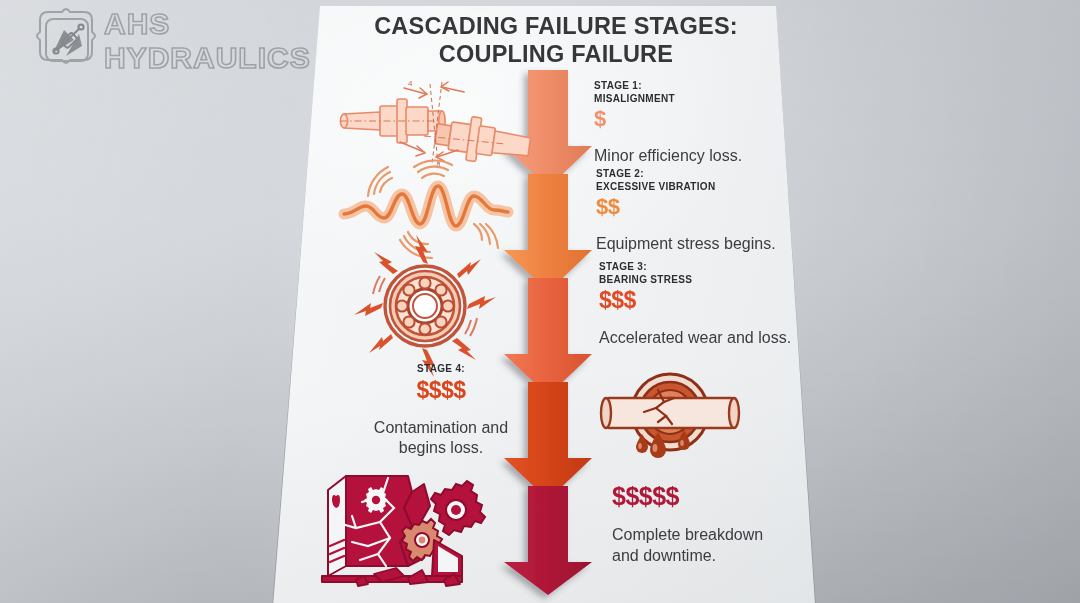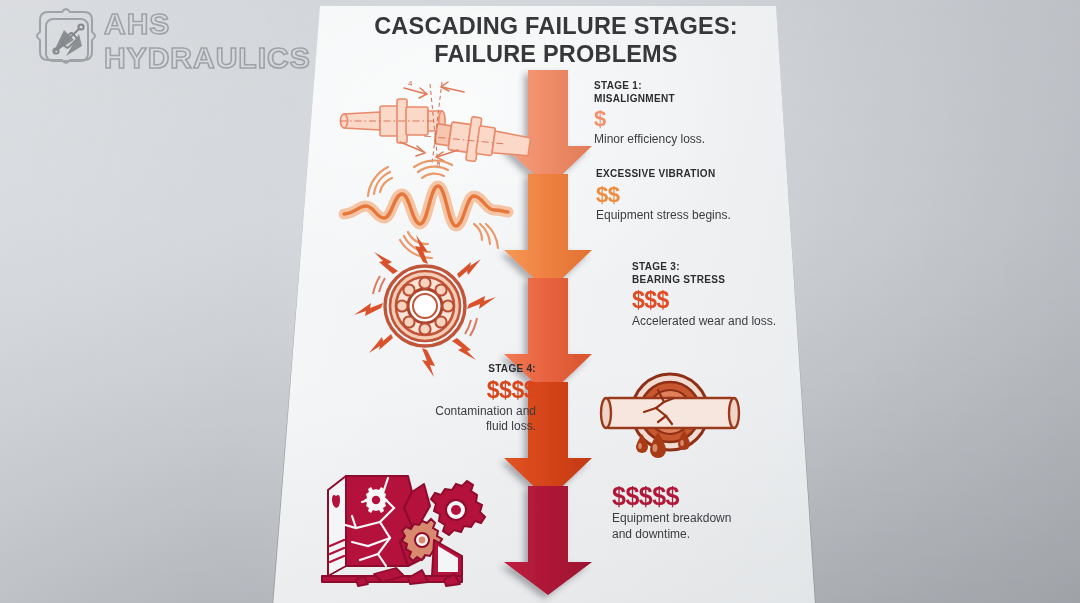--- a/index.html
+++ b/index.html
@@ -139,33 +139,33 @@
   .stage .head .n { display: block; }
   .stage .head .t { display: block; }
   .stage .cost {
     font-weight: bold;
     font-size: 22px;
     line-height: 1.05;
     letter-spacing: -0.5px;
     margin-top: 2px;
   }
   .stage .desc {
-    font-size: 12px;
+    font-size: 16px;
     line-height: 1.28;
     color: #3b3d40;
-    margin-top: 2px;
+    margin-top: 16px;
   }
 
   .stage-1 { left: 594px; top: 80px;  width: 200px; }
   .stage-2 { left: 596px; top: 168px; width: 206px; }
-  .stage-3 { left: 632px; top: 261px; width: 200px; }
+  .stage-3 { left: 599px; top: 261px; width: 200px; }
   .stage-4 { left: 346px; top: 363px; width: 190px; }
   .stage-5 { left: 612px; top: 481px; width: 200px; }
 
-  .stage-4 .head, .stage-4 .desc, .stage-4 .cost { text-align: right; }
+  .stage-4 .head, .stage-4 .desc, .stage-4 .cost { text-align: center; }
 
   
   .icon { position: absolute; }
   .icon svg { display: block; width: 100%; height: 100%; overflow: visible; }
 
   .icon-misalignment { left: 338px; top: 78px;  width: 168px; height: 92px; }
   .icon-vibration    { left: 340px; top: 166px; width: 172px; height: 88px; }
   .icon-bearing      { left: 342px; top: 250px; width: 166px; height: 112px; }
   .icon-seal         { left: 592px; top: 362px; width: 156px; height: 108px; }
   .icon-breakdown    { left: 312px; top: 462px; width: 188px; height: 128px; }
@@ -178,21 +178,21 @@
   <div class="poster-wrap">
     <div class="poster-shadow"></div>
     <div class="poster"></div>
     <div class="poster-sheen"></div>
   </div>
 
   <div class="content">
 
     <div class="title">
       <span class="l1">CASCADING FAILURE STAGES:</span>
-      <span class="l2">FAILURE PROBLEMS</span>
+      <span class="l2">COUPLING FAILURE</span>
     </div>
 
     <div class="arrow-chain">
       <svg viewBox="0 0 100 525" preserveAspectRatio="none" aria-hidden="true">
         <defs>
           <linearGradient id="ag1" x1="0" y1="0" x2="1" y2="0">
             <stop offset="0" stop-color="#f5a080"></stop>
               <stop offset="0.45" stop-color="#f08e6a"></stop>
               <stop offset="1" stop-color="#e07b56"></stop>
           </linearGradient>
@@ -454,20 +454,21 @@
       <div class="head">
         <span class="n">STAGE 1:</span>
         <span class="t">MISALIGNMENT</span>
       </div>
       <div class="cost" style="color:#f2906b">$</div>
       <div class="desc">Minor efficiency loss.</div>
     </div>
 
     <div class="stage stage-2">
       <div class="head">
+        <span class="n">STAGE 2:</span>
         <span class="t">EXCESSIVE VIBRATION</span>
       </div>
       <div class="cost" style="color:#ee8b3c">$$</div>
       <div class="desc">Equipment stress begins.</div>
     </div>
 
     <div class="stage stage-3">
       <div class="head">
         <span class="n">STAGE 3:</span>
         <span class="t">BEARING STRESS</span>
@@ -476,28 +477,28 @@
       <div class="desc">Accelerated wear and loss.</div>
     </div>
 
     <div class="stage stage-4">
       <div class="head">
         <span class="n">STAGE 4:</span>
       </div>
       <div class="cost" style="color:#d9461c; font-size:23px">$$$$</div>
       <div class="desc">
         <span>Contamination and</span><br>
-        <span>fluid loss.</span>
+        <span>begins loss.</span>
       </div>
     </div>
 
     <div class="stage stage-5">
       <div class="cost" style="color:#b01838; font-size:25px">$$$$$</div>
       <div class="desc">
-        <span>Equipment breakdown</span><br>
+        <span>Complete breakdown</span><br>
         <span>and downtime.</span>
       </div>
     </div>
 
   </div>
 
   <div class="logo">
     <svg viewBox="0 0 290 86" aria-hidden="true">
       <defs>
         <style>

